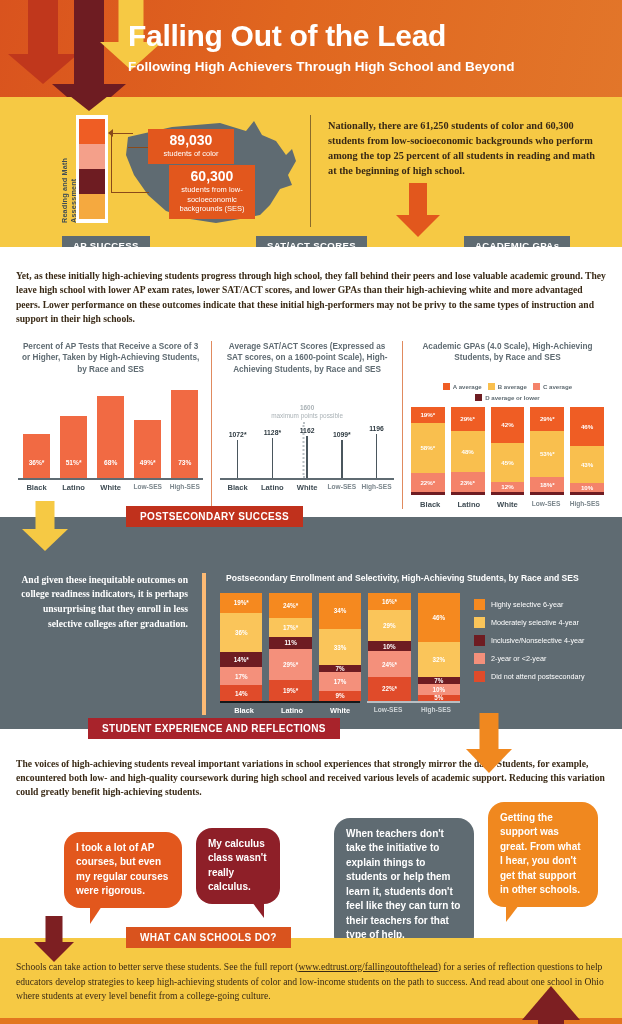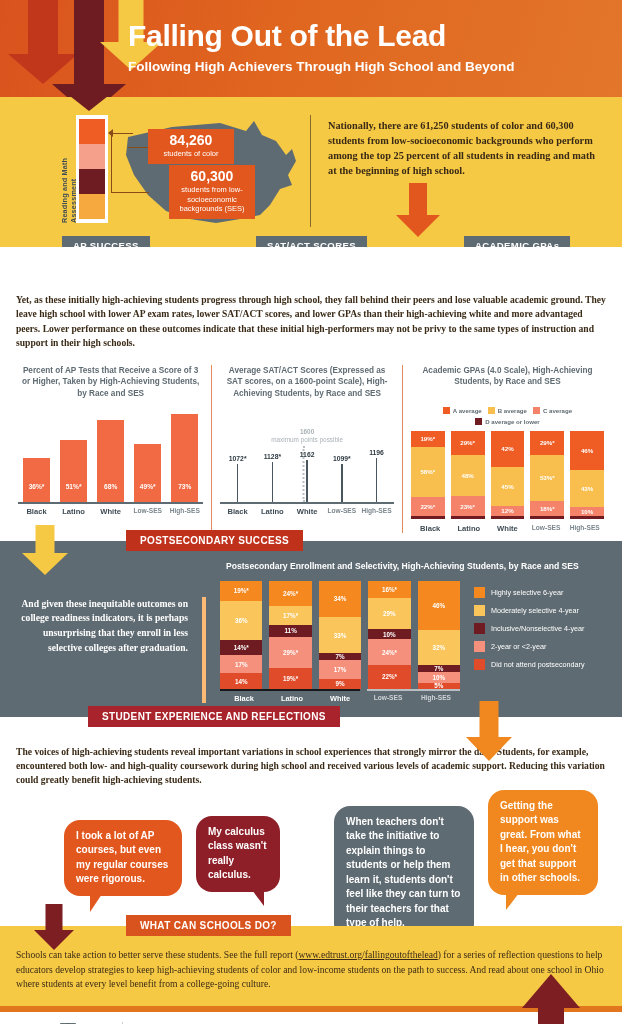--- a/index.html
+++ b/index.html
@@ -70,21 +70,21 @@
   .tab {
     position:absolute; background:#5f6b72; color:#fff; font-size:9.6px;
     font-weight:bold; letter-spacing:.35px; padding:4px 11px 4px;
     white-space:nowrap;
   }
 
   
   .narr-wrap { padding:22px 16px 8px; background:#fff; }
   .narr {
     font-family:"Liberation Serif", serif; font-size:9.6px; line-height:1.5;
-    color:#3a2a16; font-weight:bold;margin-top:24px;
+    color:#3a2a16; font-weight:bold;
   }
 
   
   .charts { display:flex; background:#fff; padding:6px 10px 8px; }
   .panel { position:relative; padding:0 8px; }
   .panel.p1 { width:206px; }
   .panel.p2 { width:196px; border-left:1px solid #e08a5e; border-right:1px solid #e08a5e;}
   .panel.p3 { width:214px; }
   .panel-title {
     text-align:center; font-size:8.2px; font-weight:bold; color:#5f6b72;
@@ -130,21 +130,21 @@
 
   
   .gray { position:relative; background:#5f6b72; padding:20px 14px 14px; }
   .gray .lead {
     width:192px; text-align:right; color:#fff; font-weight:bold;
     font-family:"Liberation Serif", serif; font-size:9.6px; line-height:1.55;
     padding-right:14px; border-right:4px solid #fdba74; margin-top:36px;
   }
   .gray-flex { display:flex; }
   .ps-title { color:#fff; font-size:8.6px; font-weight:bold; margin:0 0 10px 6px; }
-  .ps-body { display:flex; flex:1; padding-left:14px; }
+  .ps-body { display:flex; flex:1; padding-left:14px;margin-top:36px; }
   .ps-chart { width:240px; }
   .ps-stacks { display:flex; align-items:flex-end; height:108px; gap:7px; }
   .ps-stacks .col { flex:1; display:flex; flex-direction:column; height:100%; }
   .ps-stacks .seg { display:flex; align-items:center; justify-content:center; color:#fff; font-size:6.3px; font-weight:bold; overflow:hidden;}
   .ps-axis { display:flex; margin-top:3px; }
   .ps-axis .al { flex:1; text-align:center; font-size:7.4px; font-weight:bold; color:#fff; }
   .ps-axis .al.dim { color:#cdd3d6; font-size:6.6px; font-weight:bold; }
   .ps-legend { margin-left:14px; padding-top:6px; }
   .ps-legend .li { display:flex; align-items:center; gap:6px; margin-bottom:7px; font-size:7.2px; color:#fff; white-space:nowrap; }
   .ps-legend .sw { width:11px; height:11px; display:inline-block; }
@@ -222,21 +222,21 @@
       <path fill="#5f6b72" d="M8 18 L52 8 L100 4 L126 12 L134 2 L142 16 L156 22 L166 36 L172 30 L176 42 L168 56 L172 66 L160 70 L150 86 L140 96 L120 100 L96 104 L70 100 L46 92 L28 76 L14 56 L6 36 Z"></path>
     </svg>
 
     <div class="conn" style="left:111px;top:36px;width:22px;border-top:1.4px solid #8a4a1a;"></div>
     <div class="conn" style="left:108px;top:32px;width:0;height:0;border-top:4px solid transparent;border-bottom:4px solid transparent;border-right:5px solid #8a4a1a;"></div>
     <div class="conn" style="left:111px;top:36px;height:60px;border-left:1.4px solid #8a4a1a;"></div>
     <div class="conn" style="left:111px;top:95px;width:38px;border-top:1.4px solid #8a4a1a;"></div>
     <div class="conn" style="left:128px;top:50px;width:30px;border-top:1.4px solid #8a4a1a;"></div>
 
     <div class="callout" style="left:148px;top:32px;width:86px;">
-      <div class="big">84,260</div>
+      <div class="big">89,030</div>
       <div class="small">students of color</div>
     </div>
 
     <div class="callout" style="left:169px;top:68px;width:86px;">
       <div class="big">60,300</div>
       <div class="small">students from low-socioeconomic backgrounds (SES)</div>
     </div>
 
     <div class="divline"></div>
     <div class="intro-text">Nationally, there are 61,250 students of color and 60,300 students from low-socioeconomic backgrounds who perform among the top 25 percent of all students in reading and math at the beginning of high school.</div>

